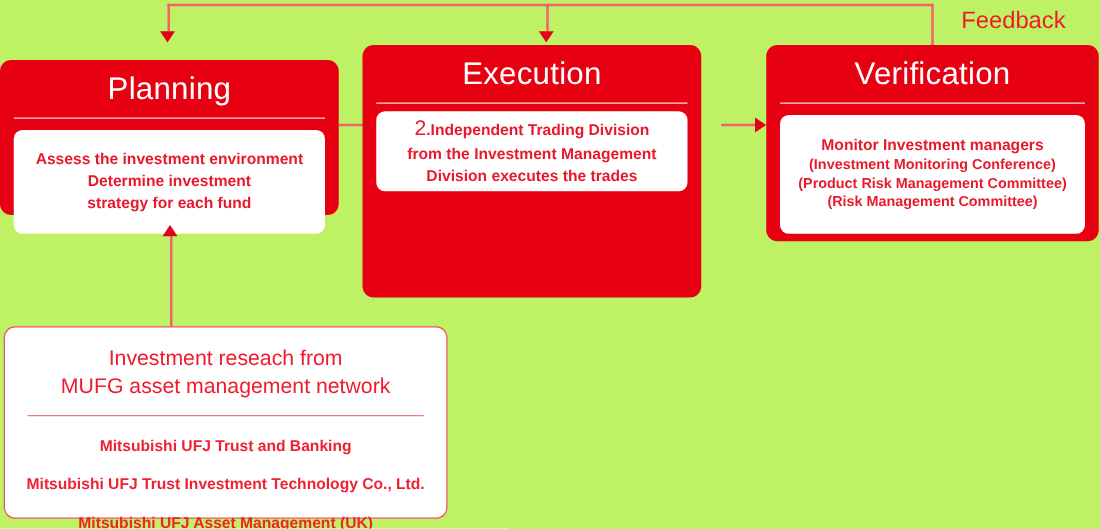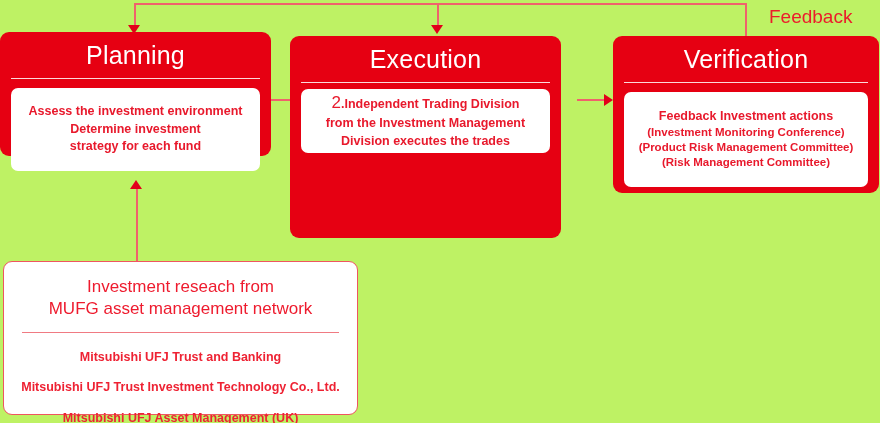--- a/index.html
+++ b/index.html
@@ -137,21 +137,21 @@
 <div id="canvas">
 
   <div class="conn h" style="left:134px; top:3px; width:612px;"></div>
   <div class="conn v" style="left:134px; top:3px; height:22px;"></div>
   <div class="arrow down" style="left:128px; top:25px;"></div>
   <div class="conn v" style="left:437px; top:3px; height:22px;"></div>
   <div class="arrow down" style="left:431px; top:25px;"></div>
   <div class="conn v" style="left:745px; top:3px; height:33px;"></div>
   <div class="feedback-label" style="left:769px; top:7px;">Feedback</div>
 
-  <div class="proc-box" style="left:0px; top:32px; width:271px; height:124px;">
+  <div class="proc-box" style="left:0px; top:48px; width:271px; height:124px;">
     <div class="proc-title">Planning</div>
     <div class="title-rule"></div>
     <div class="panel" style="height:83px;">
       <div>
         <span class="panel-line">Assess the investment environment</span>
         <span class="panel-line">Determine investment</span>
         <span class="panel-line">strategy for each fund</span>
       </div>
     </div>
   </div>
@@ -172,21 +172,21 @@
   </div>
 
   <div class="conn h" style="left:577px; top:99px; width:29px;"></div>
   <div class="arrow right" style="left:604px; top:93.5px;"></div>
 
   <div class="proc-box" style="left:613px; top:36px; width:266px; height:157px;">
     <div class="proc-title">Verification</div>
     <div class="title-rule"></div>
     <div class="panel" style="height:95px; line-height:1.33;">
       <div>
-        <span class="panel-line">Feedback Investment actions</span>
+        <span class="panel-line">Monitor Investment managers</span>
         <span class="panel-line" style="font-size:11.5px;">(Investment Monitoring Conference)</span>
         <span class="panel-line" style="font-size:11.5px;">(Product Risk Management Committee)</span>
         <span class="panel-line" style="font-size:11.5px;">(Risk Management Committee)</span>
       </div>
     </div>
   </div>
 
   <div class="conn v" style="left:136px; top:188px; height:73px;"></div>
   <div class="arrow up" style="left:130px; top:180px;"></div>
 

